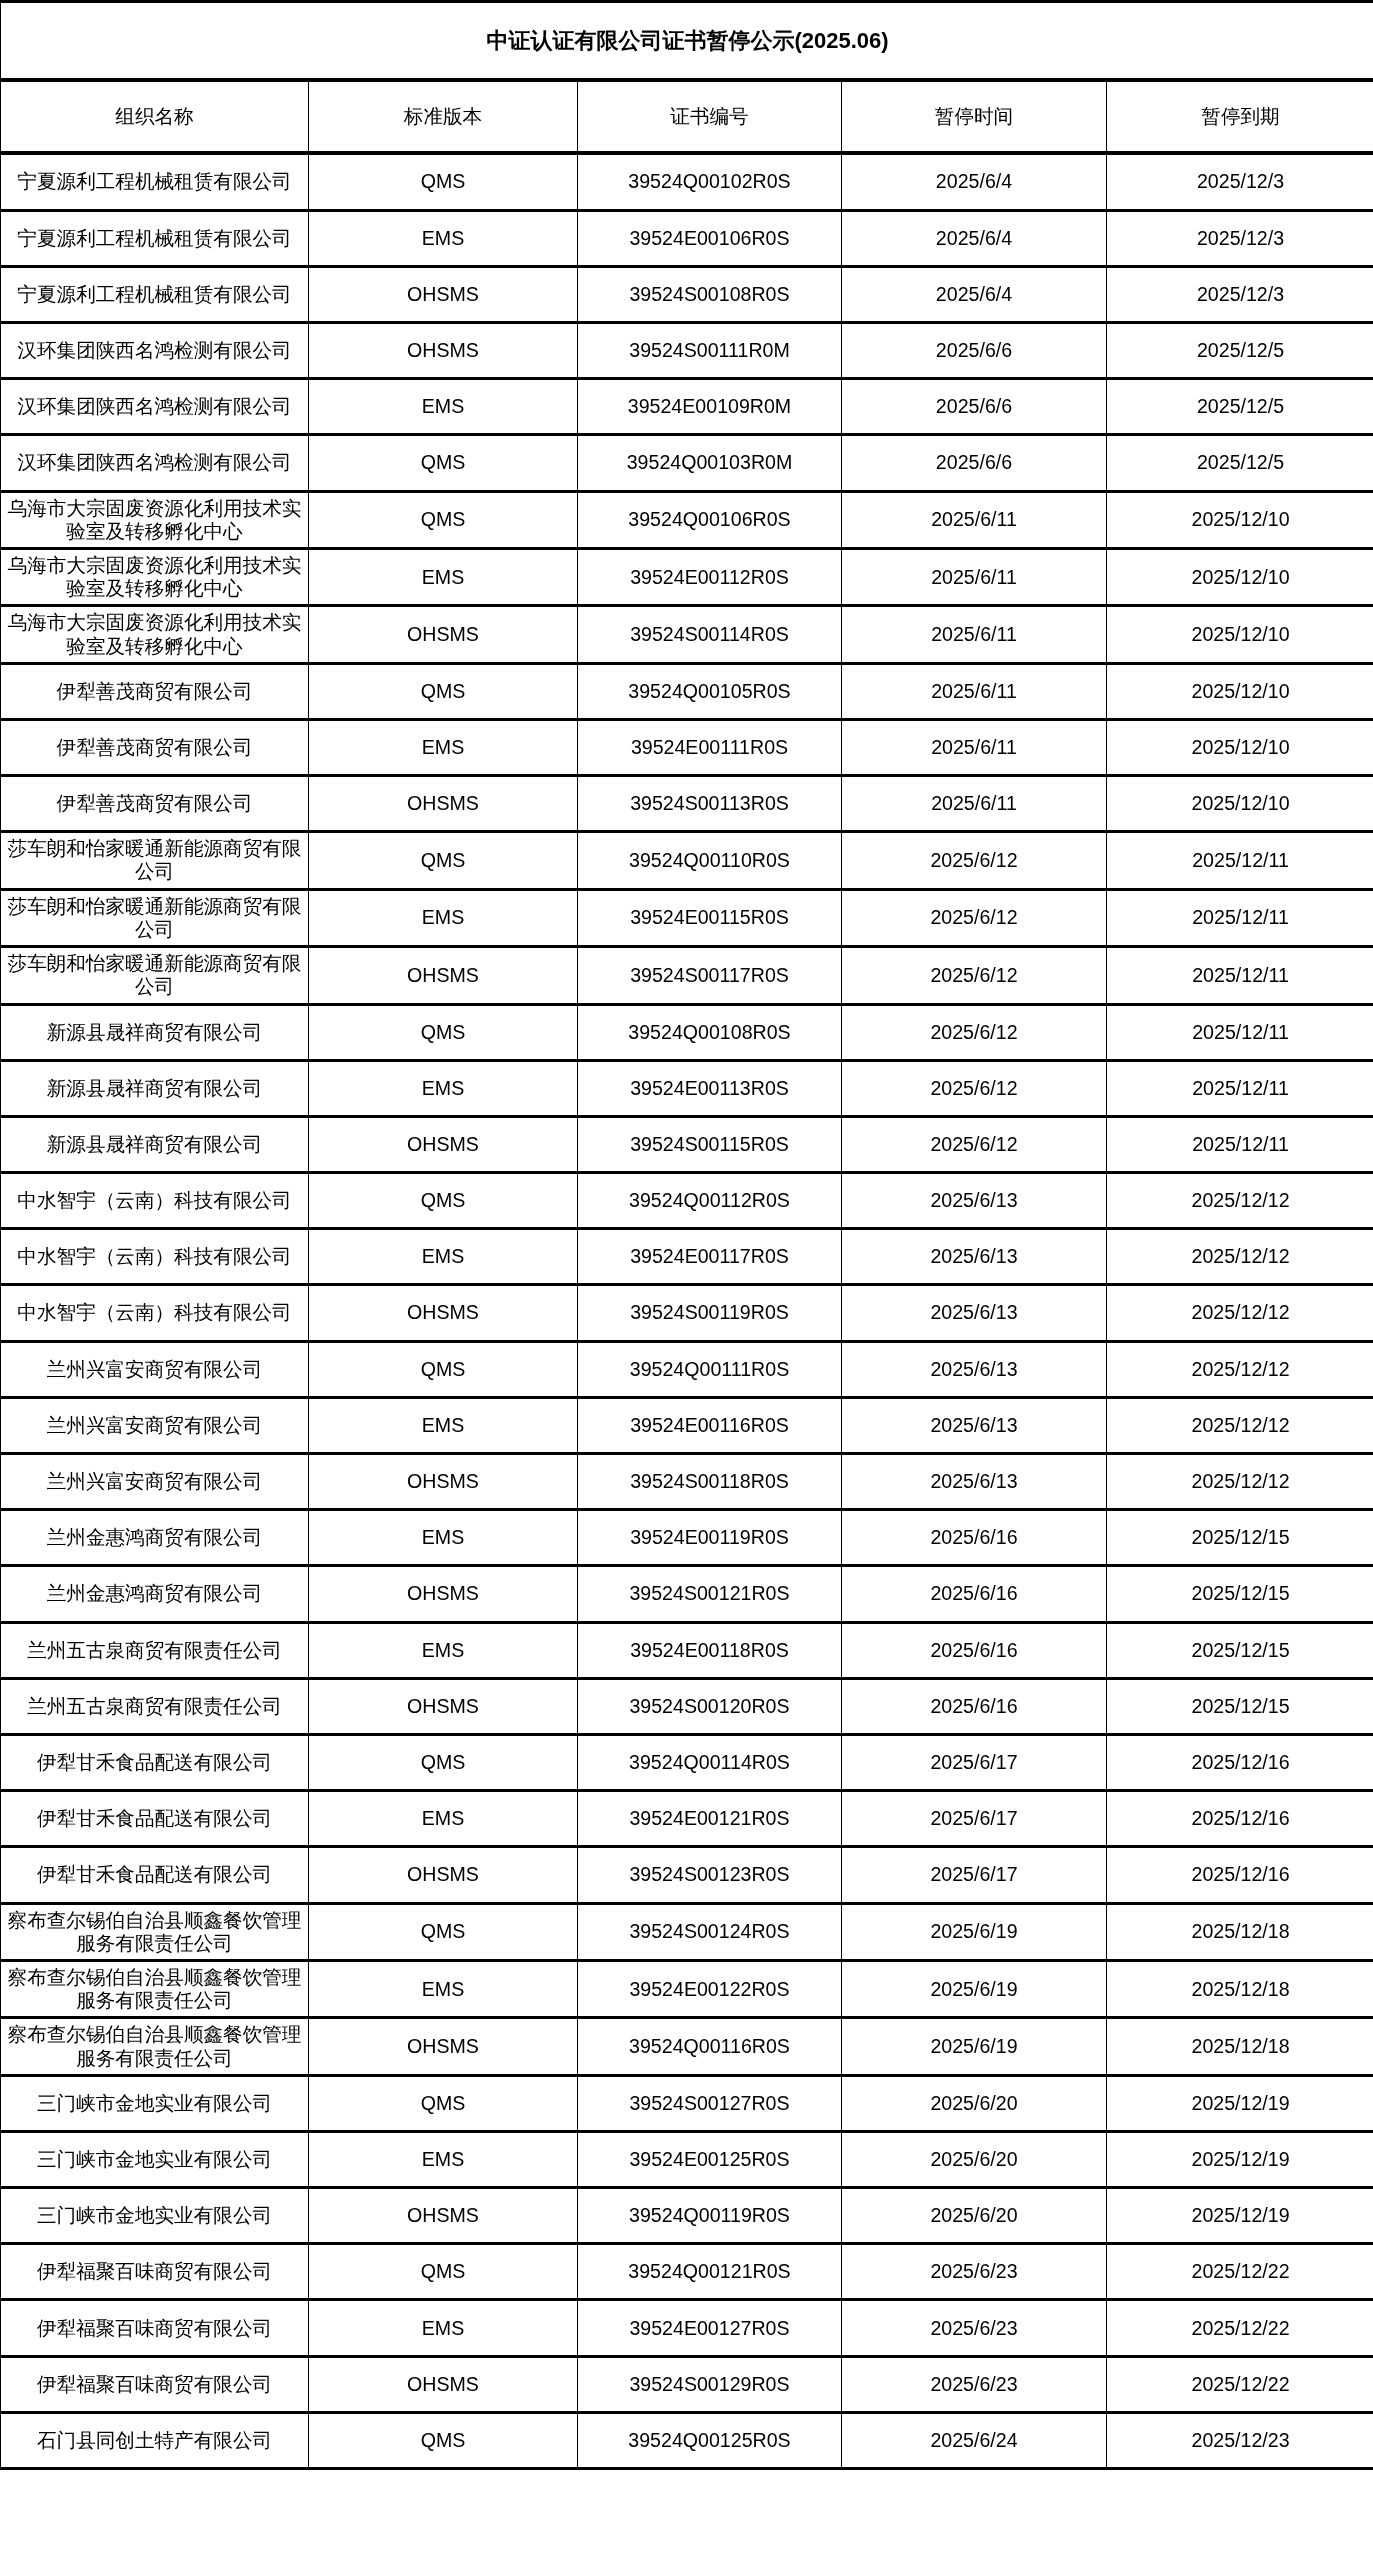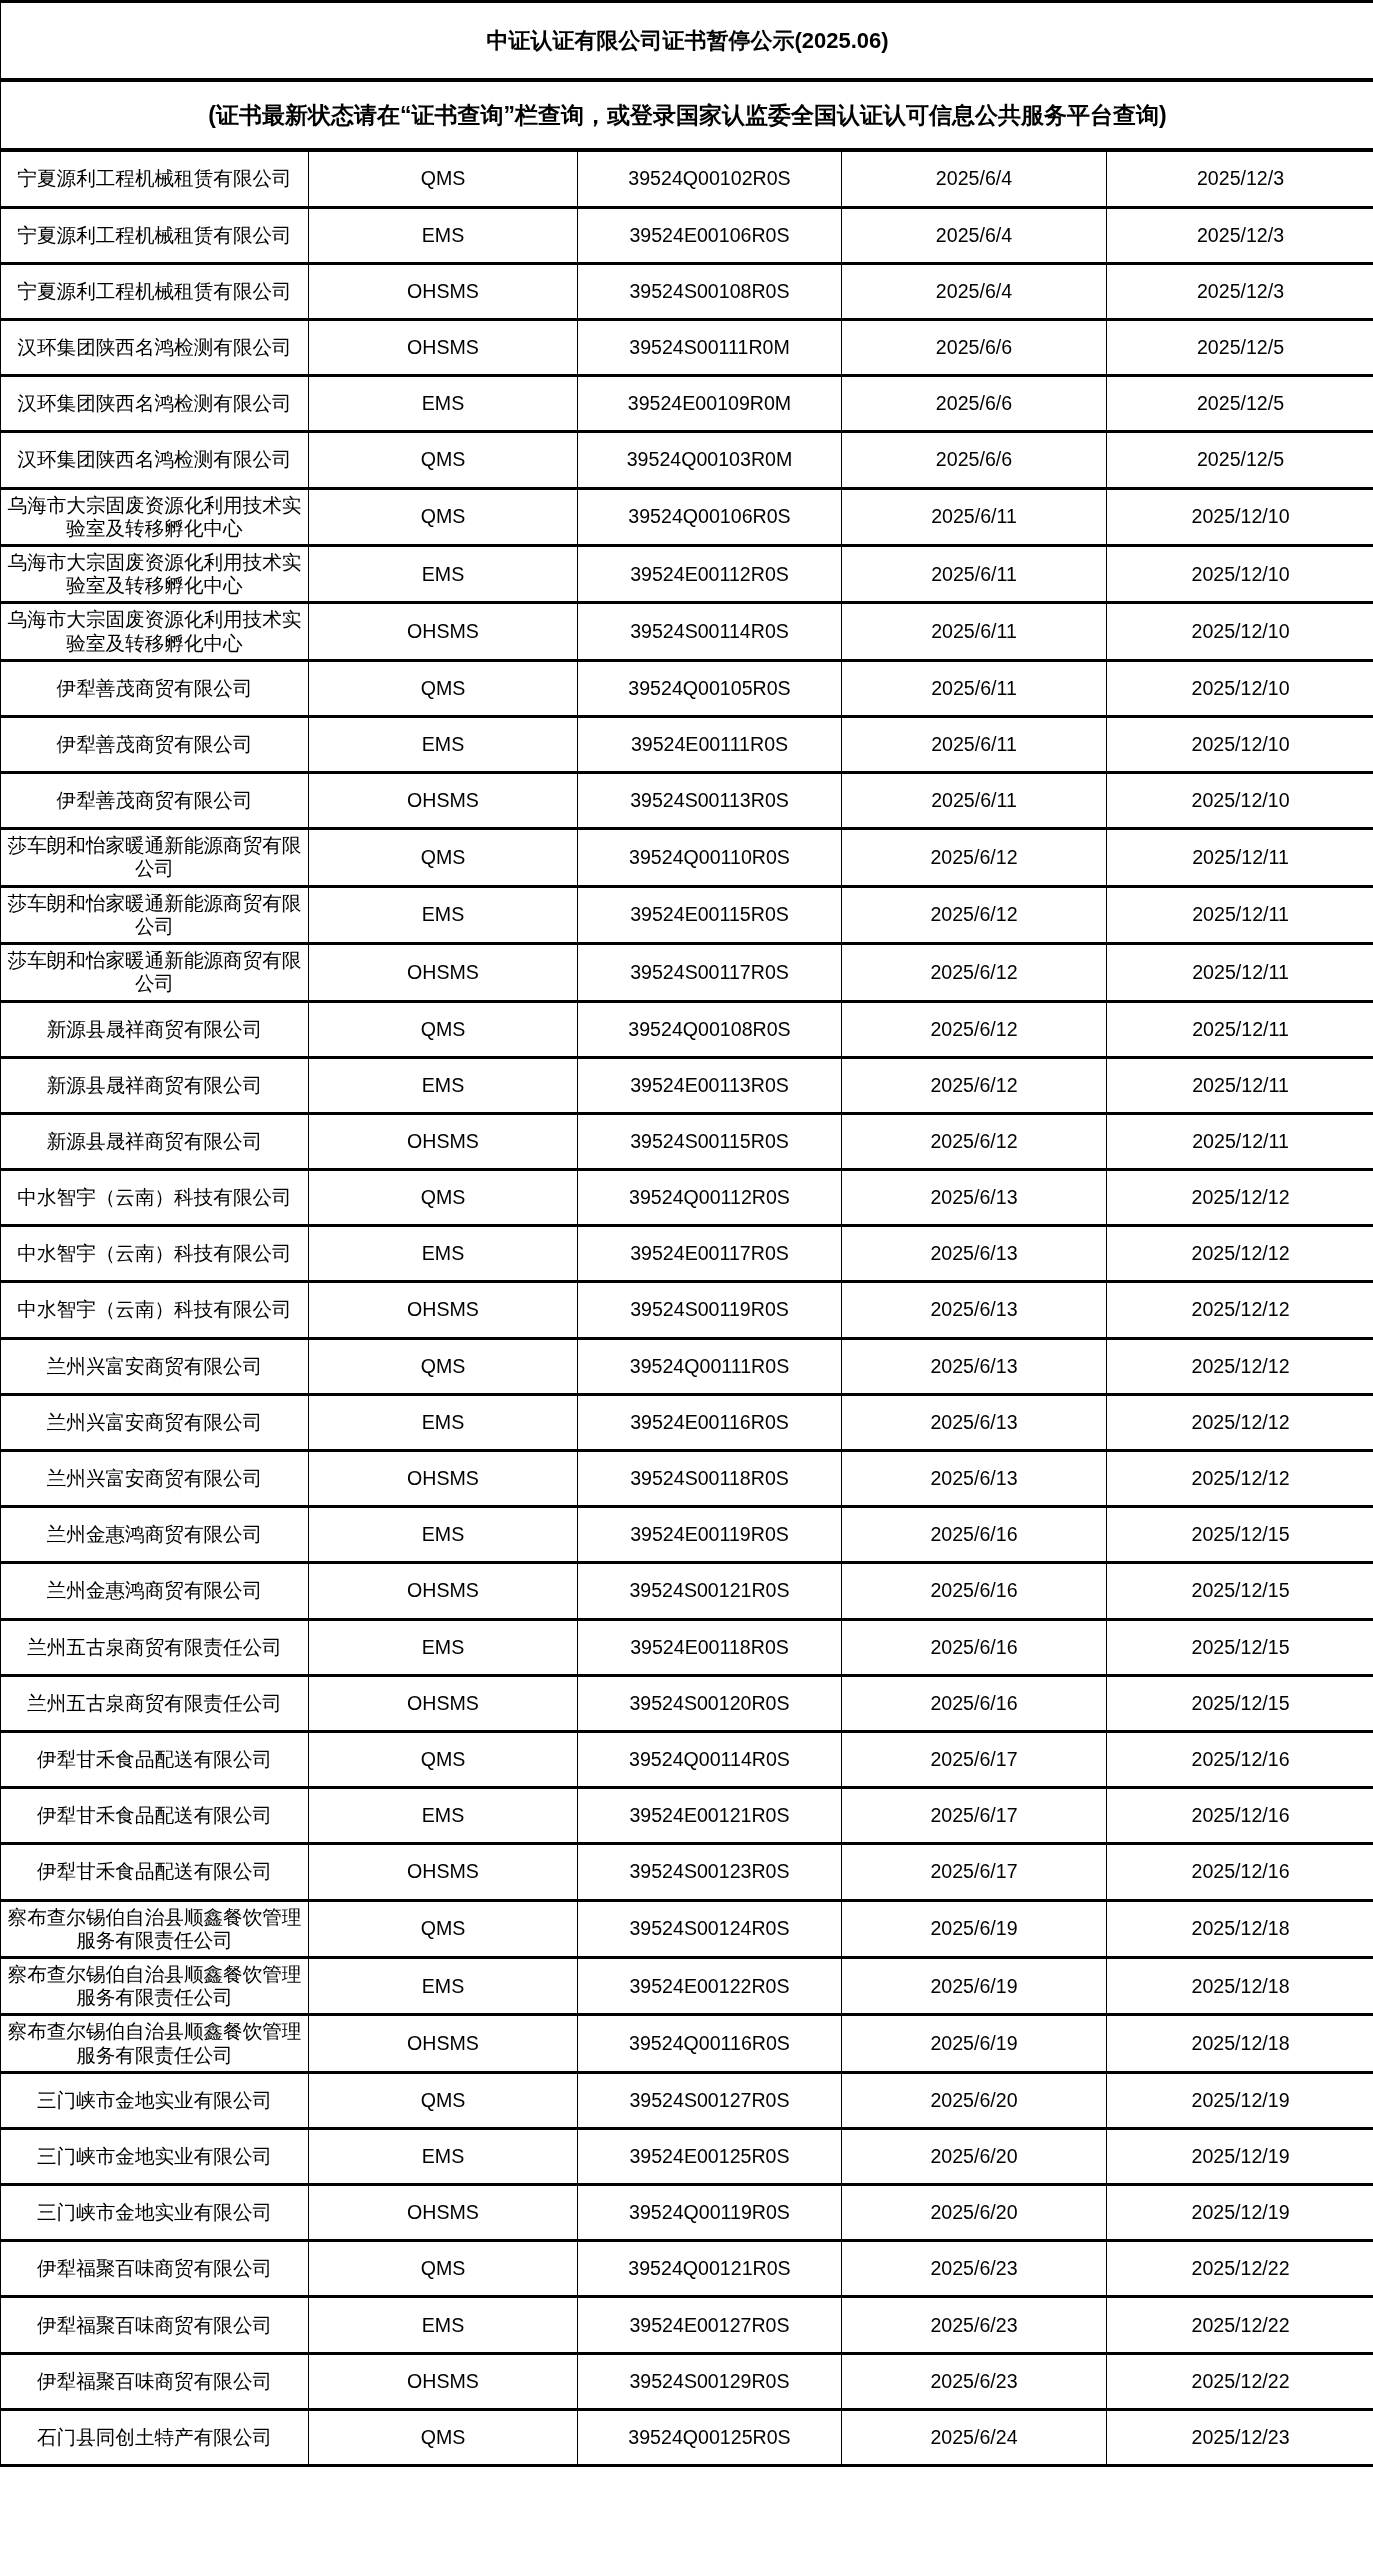--- a/index.html
+++ b/index.html
@@ -66,22 +66,26 @@
       <col style="width:308px">
       <col style="width:269px">
       <col style="width:264px">
       <col style="width:265px">
       <col style="width:268px">
     </colgroup>
     <thead>
       <tr class="title-row">
         <td colspan="5">中证认证有限公司证书暂停公示(2025.06)</td>
       </tr>
-      <tr class="subtitle-row">
-        <td colspan="5">(证书最新状态请在“证书查询”栏查询，或登录国家认监委全国认证认可信息公共服务平台查询)</td>
+      <tr class="header-row">
+        <th>组织名称</th>
+        <th>标准版本</th>
+        <th>证书编号</th>
+        <th>暂停时间</th>
+        <th>暂停到期</th>
       </tr>
     </thead>
     <tbody>
         <tr>
           <td>宁夏源利工程机械租赁有限公司</td>
           <td>QMS</td>
           <td>39524Q00102R0S</td>
           <td>2025/6/4</td>
           <td>2025/12/3</td>
         </tr>

